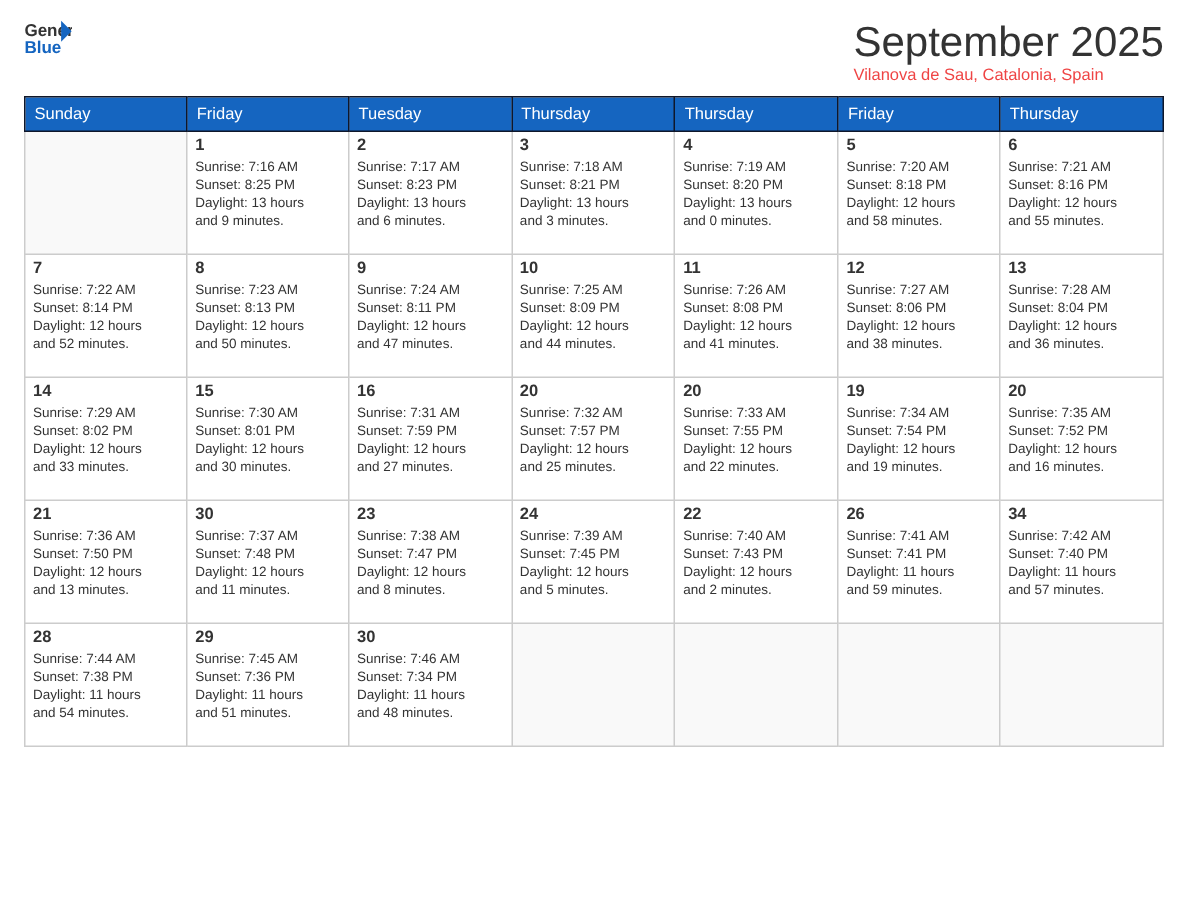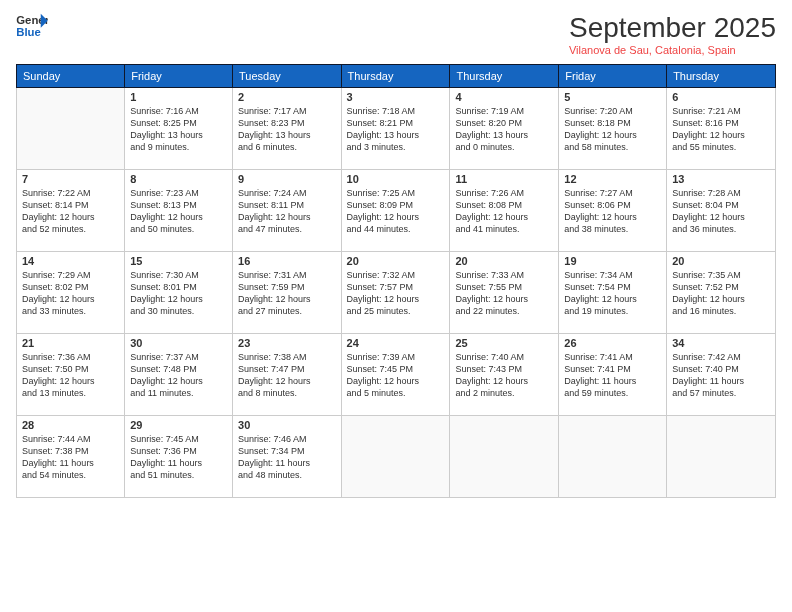--- a/index.html
+++ b/index.html
@@ -208,21 +208,21 @@
           </td>
           <td>
             <div class="day-number">23</div>
             <div class="day-info">Sunrise: 7:38 AM<br>Sunset: 7:47 PM<br>Daylight: 12 hours<br>and 8 minutes.</div>
           </td>
           <td>
             <div class="day-number">24</div>
             <div class="day-info">Sunrise: 7:39 AM<br>Sunset: 7:45 PM<br>Daylight: 12 hours<br>and 5 minutes.</div>
           </td>
           <td>
-            <div class="day-number">25</div>
+            <div class="day-number">22</div>
             <div class="day-info">Sunrise: 7:40 AM<br>Sunset: 7:43 PM<br>Daylight: 12 hours<br>and 2 minutes.</div>
           </td>
           <td>
             <div class="day-number">26</div>
             <div class="day-info">Sunrise: 7:41 AM<br>Sunset: 7:41 PM<br>Daylight: 11 hours<br>and 59 minutes.</div>
           </td>
           <td>
             <div class="day-number">34</div>
             <div class="day-info">Sunrise: 7:42 AM<br>Sunset: 7:40 PM<br>Daylight: 11 hours<br>and 57 minutes.</div>
           </td>

